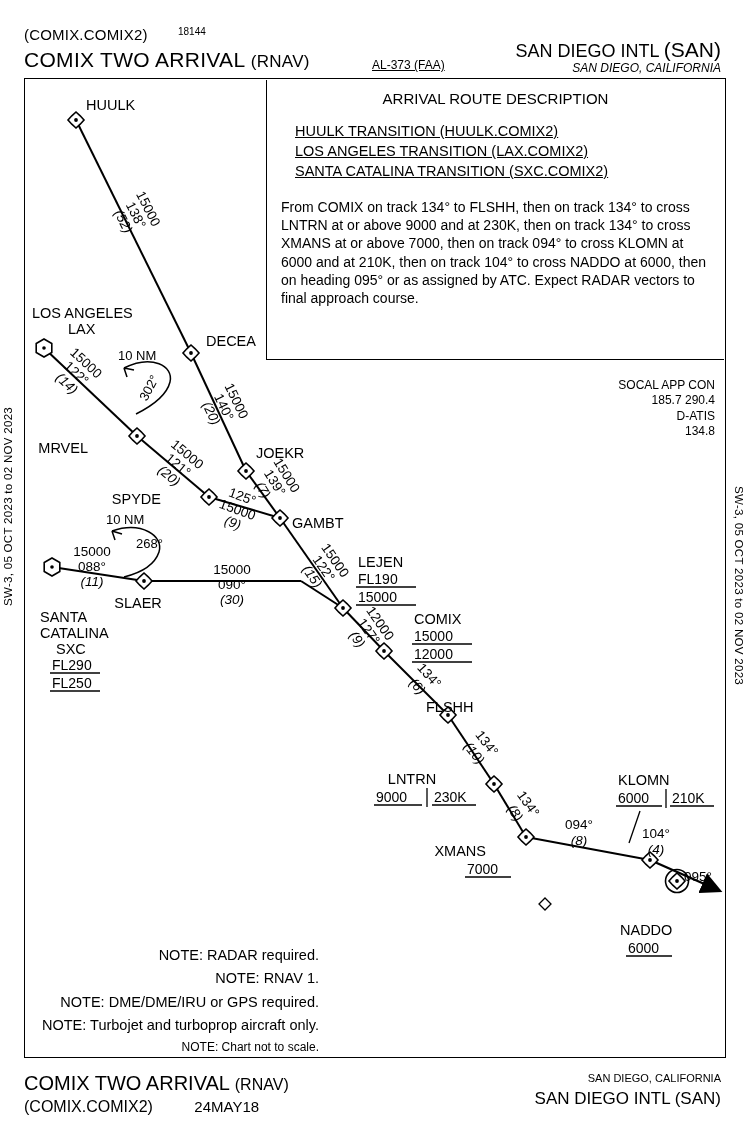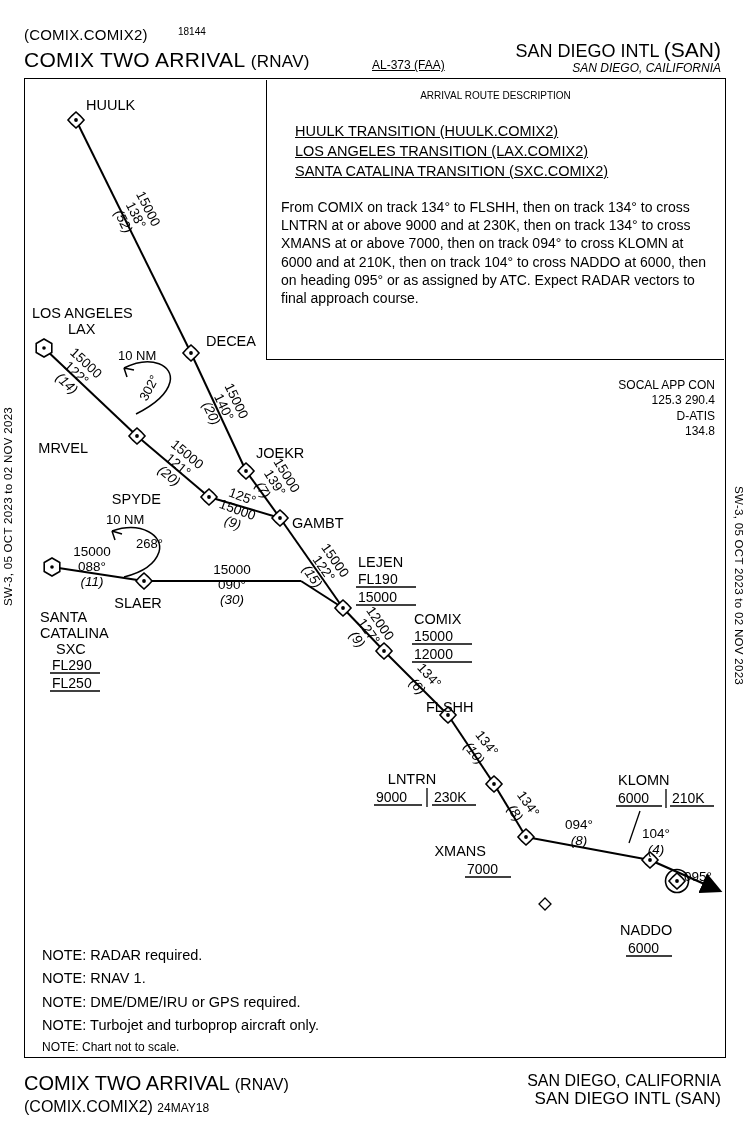--- a/index.html
+++ b/index.html
@@ -107,22 +107,22 @@
     left: 266px; top: 80px;
     width: 458px; height: 280px;
     border-left: 1.6px solid #000;
     border-bottom: 1.6px solid #000;
     box-sizing: border-box;
     background: #fff;
     padding: 10px 14px 0 14px;
   }
   .desc-title {
     text-align: center;
-    font-size: 10px;
-    margin-bottom: 22px;
+    font-size: 15px;
+    margin-bottom: 16px;
   }
   .desc-trans {
     font-size: 14.5px;
     text-decoration: underline;
     margin: 0 0 4px 14px;
   }
   .desc-body {
     font-size: 14px;
     line-height: 1.30;
     margin-top: 19px;
@@ -137,44 +137,45 @@
     font-size: 12px;
     line-height: 1.28;
   }
 
   
   .notes {
     position: absolute;
     left: 42px; top: 944px;
     font-size: 14.5px;
     line-height: 1.62;
+    text-align: right;
   }
   .notes .small {
     font-size: 12px;
   }
 
   
   .ftr-title {
     position: absolute;
     left: 24px; top: 1072px;
     font-size: 20px;
     white-space: nowrap;
   }
   .ftr-title .small { font-size: 16px; }
   .ftr-sub {
     position: absolute;
     left: 24px; top: 1098px;
     font-size: 16px;
     white-space: nowrap;
   }
-  .ftr-sub .tiny { font-size: 12px; }
+  .ftr-sub .tiny { font-size: 15px; margin-left: 37px; }
   .ftr-right-1 {
     position: absolute;
     right: 26px; top: 1072px;
-    font-size: 16px;
+    font-size: 11px;
     text-align: left;
     white-space: nowrap;
   }
   .ftr-right-2 {
     position: absolute;
     right: 26px; top: 1089px;
     font-size: 17px;
     text-align: right;
     white-space: nowrap;
   }
@@ -446,21 +447,21 @@
   <div class="desc-box">
     <div class="desc-title">ARRIVAL ROUTE DESCRIPTION</div>
     <div class="desc-trans">HUULK TRANSITION (HUULK.COMIX2)</div>
     <div class="desc-trans">LOS ANGELES TRANSITION (LAX.COMIX2)</div>
     <div class="desc-trans">SANTA CATALINA TRANSITION (SXC.COMIX2)</div>
     <div class="desc-body">From COMIX on track 134° to FLSHH, then on track 134° to cross LNTRN at or above 9000 and at 230K, then on track 134° to cross XMANS at or above 7000, then on track 094° to cross KLOMN at 6000 and at 210K, then on track 104° to cross NADDO at 6000, then on heading 095° or as assigned by ATC.  Expect RADAR vectors to final approach course.</div>
   </div>
 
   <div class="freq">
     <div>SOCAL APP CON</div>
-    <div>125.3  290.4</div>
+    <div>185.7  290.4</div>
     <div>D-ATIS</div>
     <div>134.8</div>
   </div>
 
   <div class="notes">
     <div>NOTE: RADAR required.</div>
     <div>NOTE: RNAV 1.</div>
     <div>NOTE: DME/DME/IRU or GPS required.</div>
     <div>NOTE: Turbojet and turboprop aircraft only.</div>
     <div class="small">NOTE: Chart not to scale.</div>

